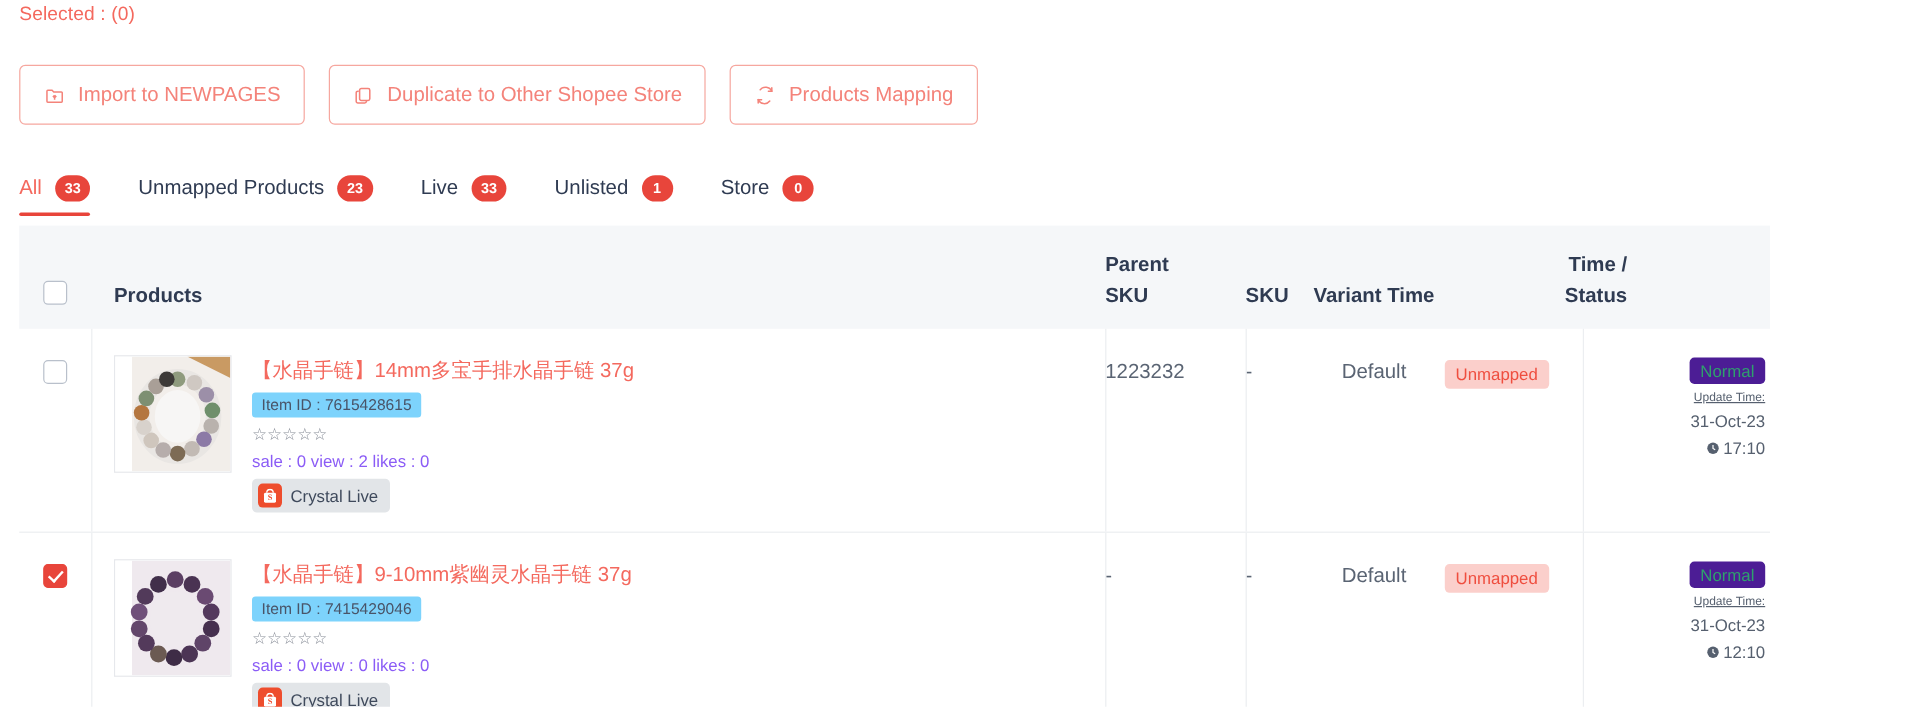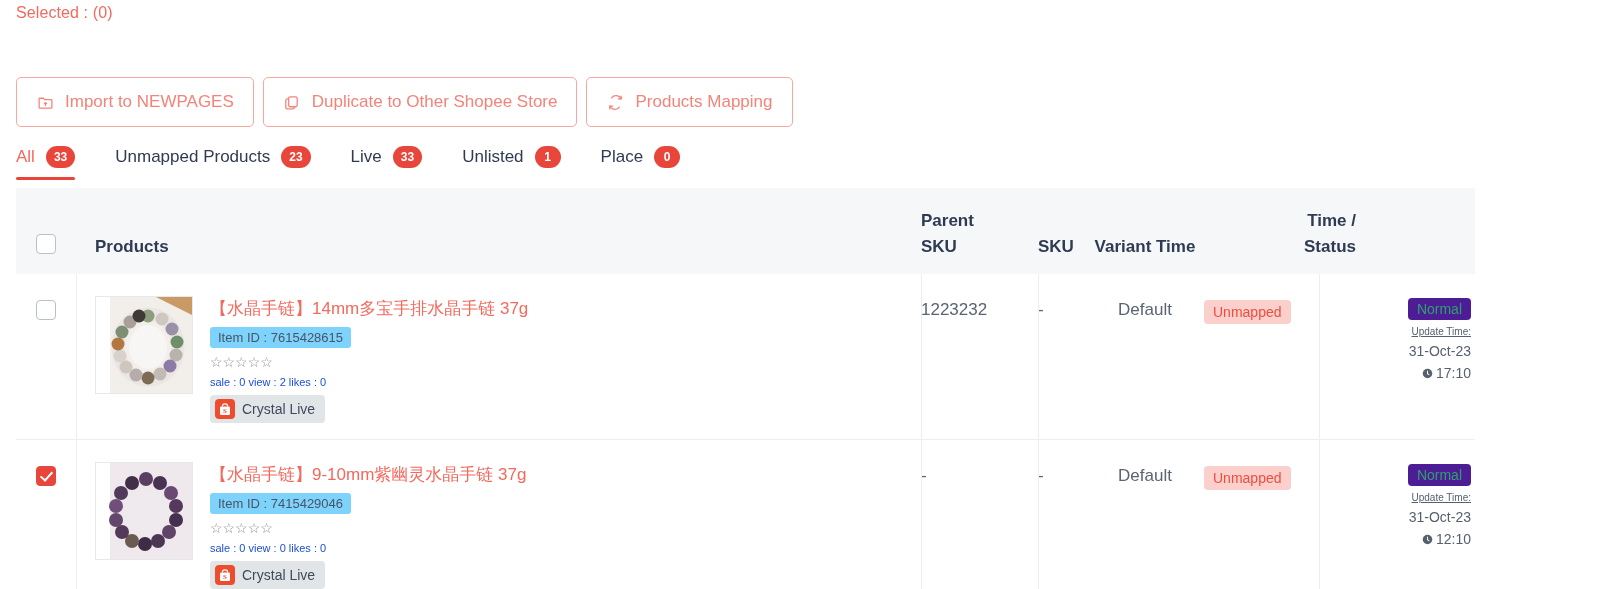--- a/index.html
+++ b/index.html
@@ -14,21 +14,21 @@
 
   .page { position: relative; width: 1600px; height: 589px; background:#fff; }
 
   
   .selected-line {
     position: absolute; left: 16px; top: 4px;
     font-size: 16px; color: #f4695e; letter-spacing: .1px;
   }
 
   
-  .actions { position: absolute; left: 16px; top: 77px; display: flex; gap: 9px; }
+  .actions { position: absolute; left: 16px; top: 54px; display: flex; gap: 20px; }
   .btn {
     display: flex; align-items: center; gap: 11px;
     height: 50px; padding: 0 19px;
     border: 1px solid #f6a79f; border-radius: 5px;
     background: #fff; color: #f4837a;
     font-size: 17px; white-space: nowrap;
     cursor: pointer;
   }
   .btn .bicon { display:flex; align-items:center; justify-content:center; width: 18px; height: 18px; }
   .btn svg { display:block; }
@@ -115,21 +115,21 @@
   }
   .thumb svg { display:block; }
   .pinfo { display: flex; flex-direction: column; gap: 7px; padding-top: 2px; }
   .ptitle { font-size: 17px; color: #f4695e; line-height: 22px; cursor: pointer; }
   .item-id {
     align-self: flex-start;
     background: #7dd3fc; color: #495468;
     font-size: 13px; padding: 3px 8px; border-radius: 3px;
   }
   .stars { font-size: 14px; color: #8a8f99; letter-spacing: 0px; line-height: 14px; }
-  .metrics { font-size: 11px; color: #1d4ed8; }
+  .metrics { font-size: 14px; color: #8b5cf6; }
   .mkt-chip {
     align-self: flex-start; display: flex; align-items: center; gap: 7px;
     background: #e2e5e8; color: #3f4a5c;
     font-size: 14px; padding: 4px 10px 4px 5px; border-radius: 4px;
   }
   .shopee-logo {
     width: 20px; height: 20px; border-radius: 4px; background: #ee4d2d;
     display:flex; align-items:center; justify-content:center; flex:none;
   }
 
@@ -208,21 +208,21 @@
       <span>Live</span>
       <span class="badge-count">33</span>
     </div>
 
     <div class="tab">
       <span>Unlisted</span>
       <span class="badge-count">1</span>
     </div>
 
     <div class="tab">
-      <span>Place</span>
+      <span>Store</span>
       <span class="badge-count">0</span>
     </div>
 
   </div>
 
   <div class="table">
 
     <div class="thead">
       <div class="col-check">
         <span class="cbox"></span>

